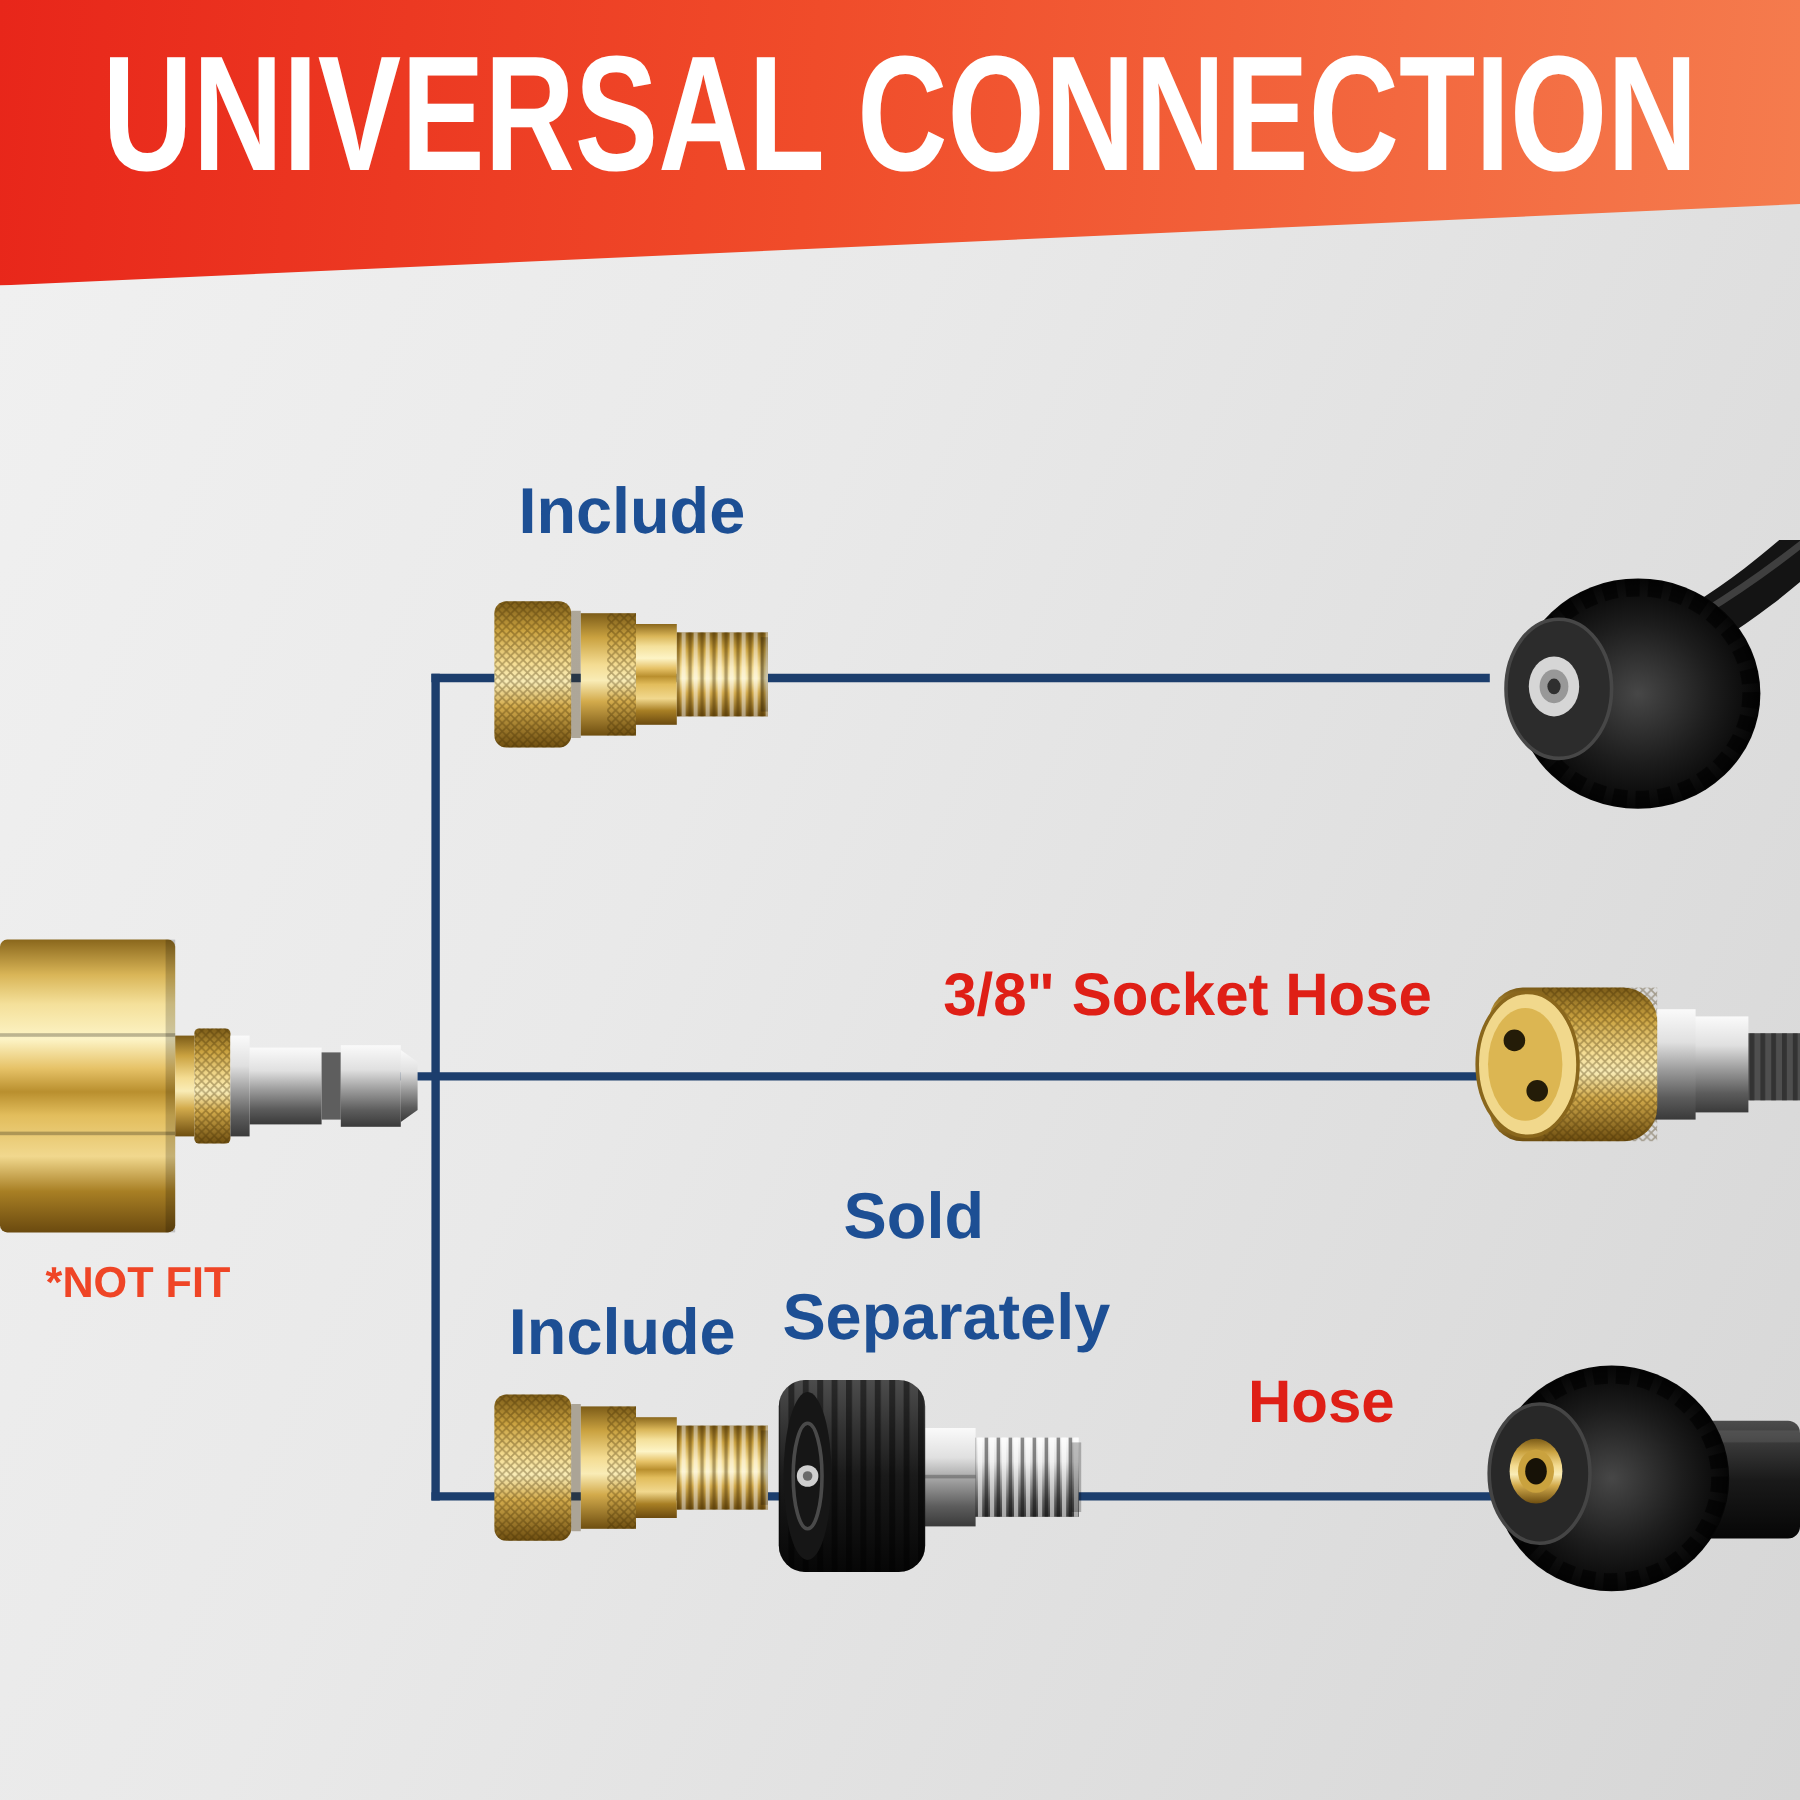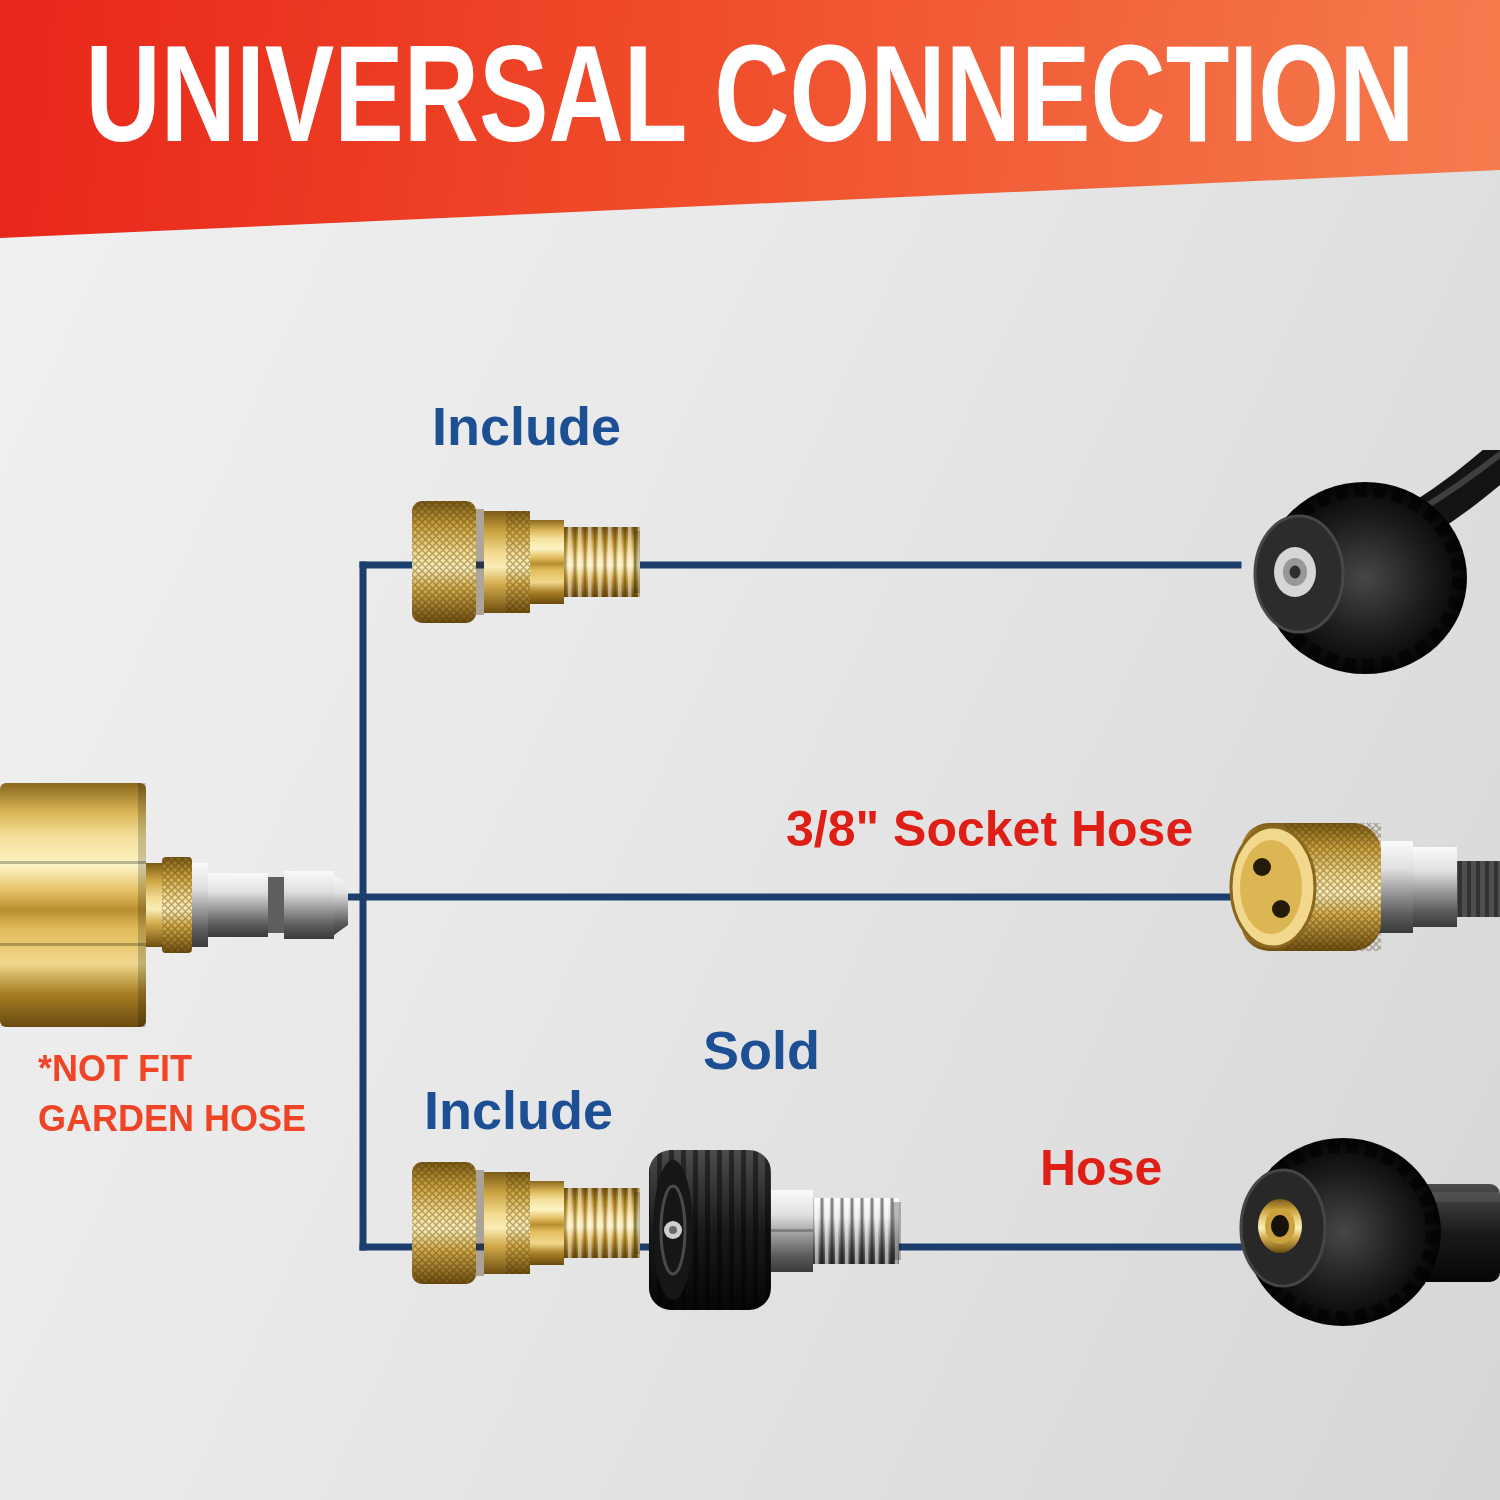--- a/index.html
+++ b/index.html
@@ -200,23 +200,23 @@
       <ellipse cx="118" cy="112" rx="90" ry="86" fill="none" stroke="rgba(0,0,0,0.55)" stroke-width="14" stroke-dasharray="12 7"></ellipse>
       <ellipse cx="58" cy="108" rx="42" ry="58" fill="#282828" stroke="#454545" stroke-width="3"></ellipse>
       <ellipse cx="55" cy="106" rx="22" ry="27" fill="url(#brassV)"></ellipse>
       <ellipse cx="55" cy="106" rx="15" ry="18" fill="#caa23e"></ellipse>
       <ellipse cx="55" cy="106" rx="9" ry="11" fill="#171207"></ellipse>
     </svg>
   </div>
 
   <div class="label blue" style="left:432px;top:398px">Include</div>
   <div class="label red" style="left:786px;top:803px">3/8" Socket Hose</div>
-  <div class="label blue" style="left:703px;top:1022px">Sold</div>
+  <div class="label blue" style="left:703px;top:986px">Sold</div>
+  <div class="label blue" style="left:652px;top:1070px">Separately</div>
   <div class="label blue" style="left:424px;top:1082px">Include</div>
   <div class="label red" style="left:1040px;top:1142px">Hose</div>
   <div class="label note" style="left:38px;top:1050px">*NOT FIT</div>
-  <div class="label note" style="left:38px;top:1100px">GARDEN HOSE</div>
 
   <div class="banner">
     <div class="banner-title">UNIVERSAL CONNECTION</div>
   </div>
 
 </div>
 
 </body></html>

